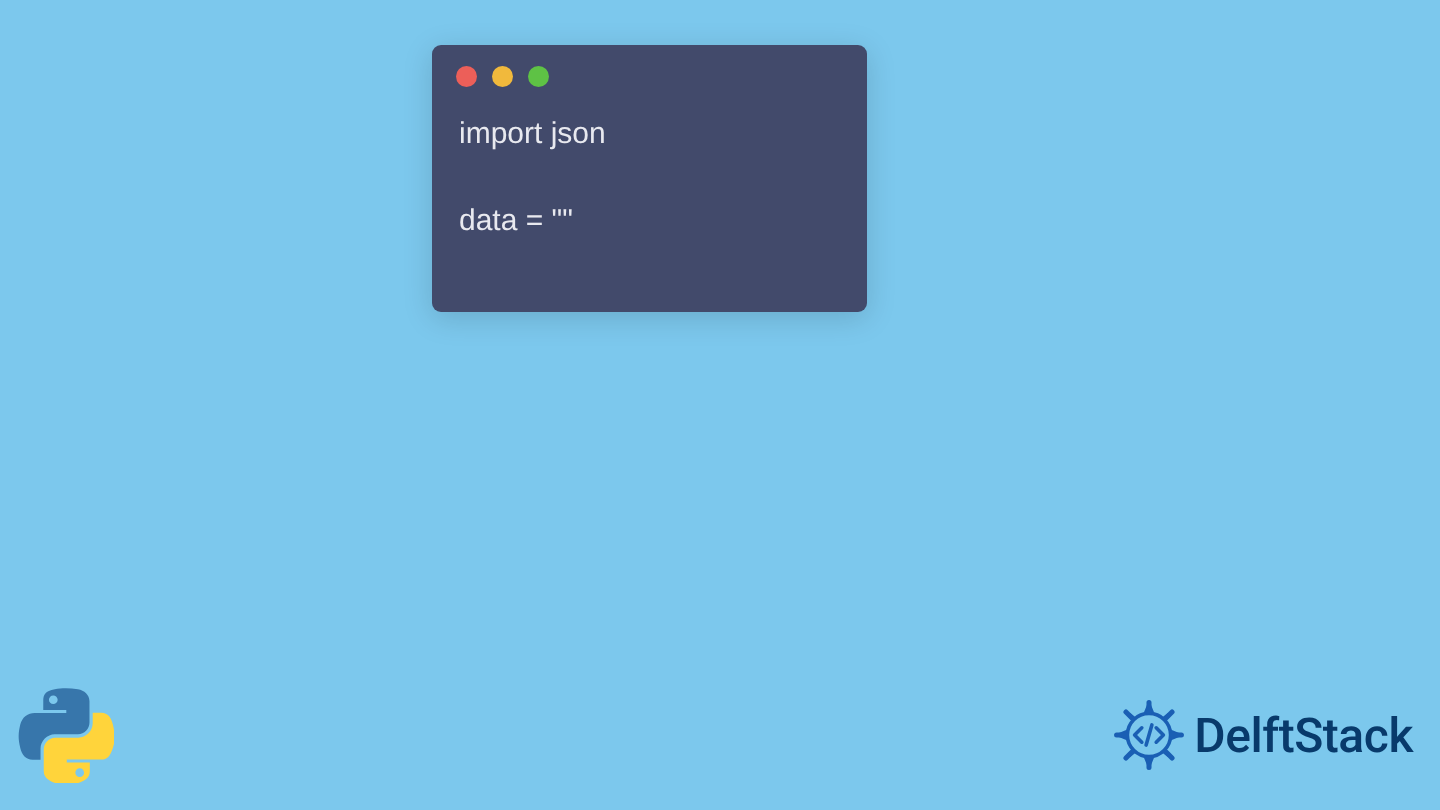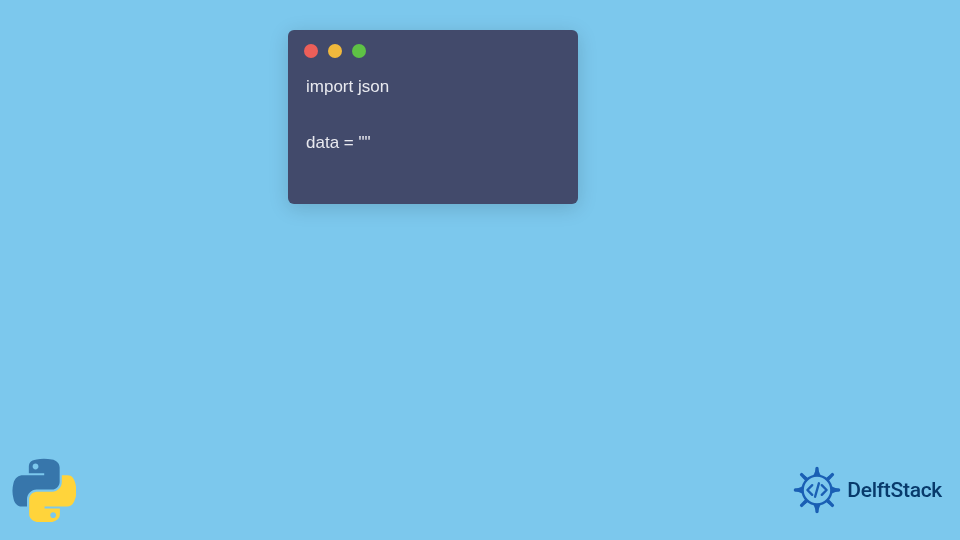--- a/index.html
+++ b/index.html
@@ -31,21 +31,21 @@
       width: 14px;
       height: 14px;
       border-radius: 50%;
     }
     .dot-red { background: #ec5f59; }
     .dot-yellow { background: #f1b93c; }
     .dot-green { background: #5ec245; }
     .code-content {
       padding: 6px 18px 0 18px;
       color: #e8e9ef;
-      font-size: 17px;
+      font-size: 20px;
       font-weight: 300;
       line-height: 1.5;
       font-family: -apple-system, BlinkMacSystemFont, "Segoe UI", sans-serif;
     }
     .code-line {
       white-space: pre;
       min-height: 28px;
     }
     .python-logo {
       position: absolute;
@@ -57,21 +57,21 @@
     .delft-brand {
       position: absolute;
       bottom: 26px;
       right: 18px;
       display: flex;
       align-items: center;
       gap: 6px;
     }
     .delft-text {
       color: #083a6b;
-      font-size: 21px;
+      font-size: 32px;
       font-weight: 500;
       letter-spacing: -0.3px;
     }
     .delft-gear {
       width: 48px;
       height: 48px;
     }
   </style>
 </head>
 <body>

